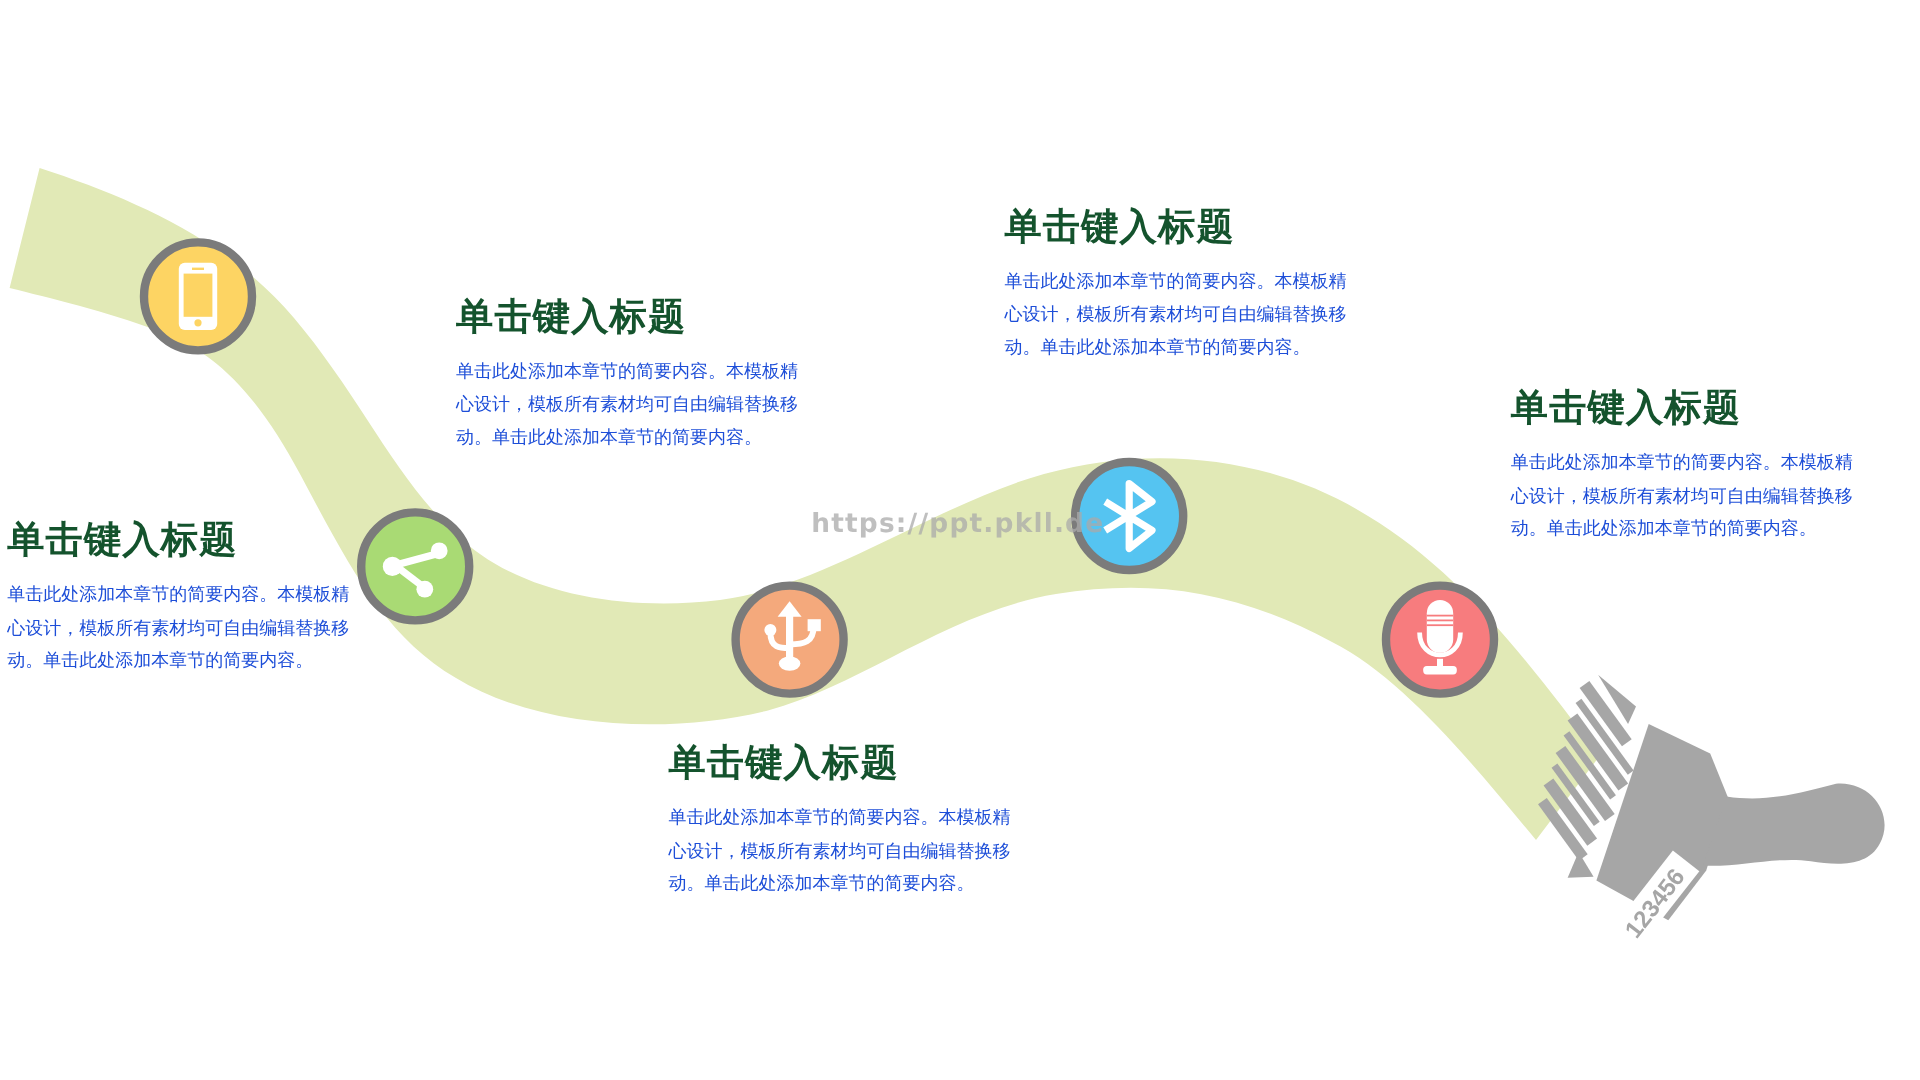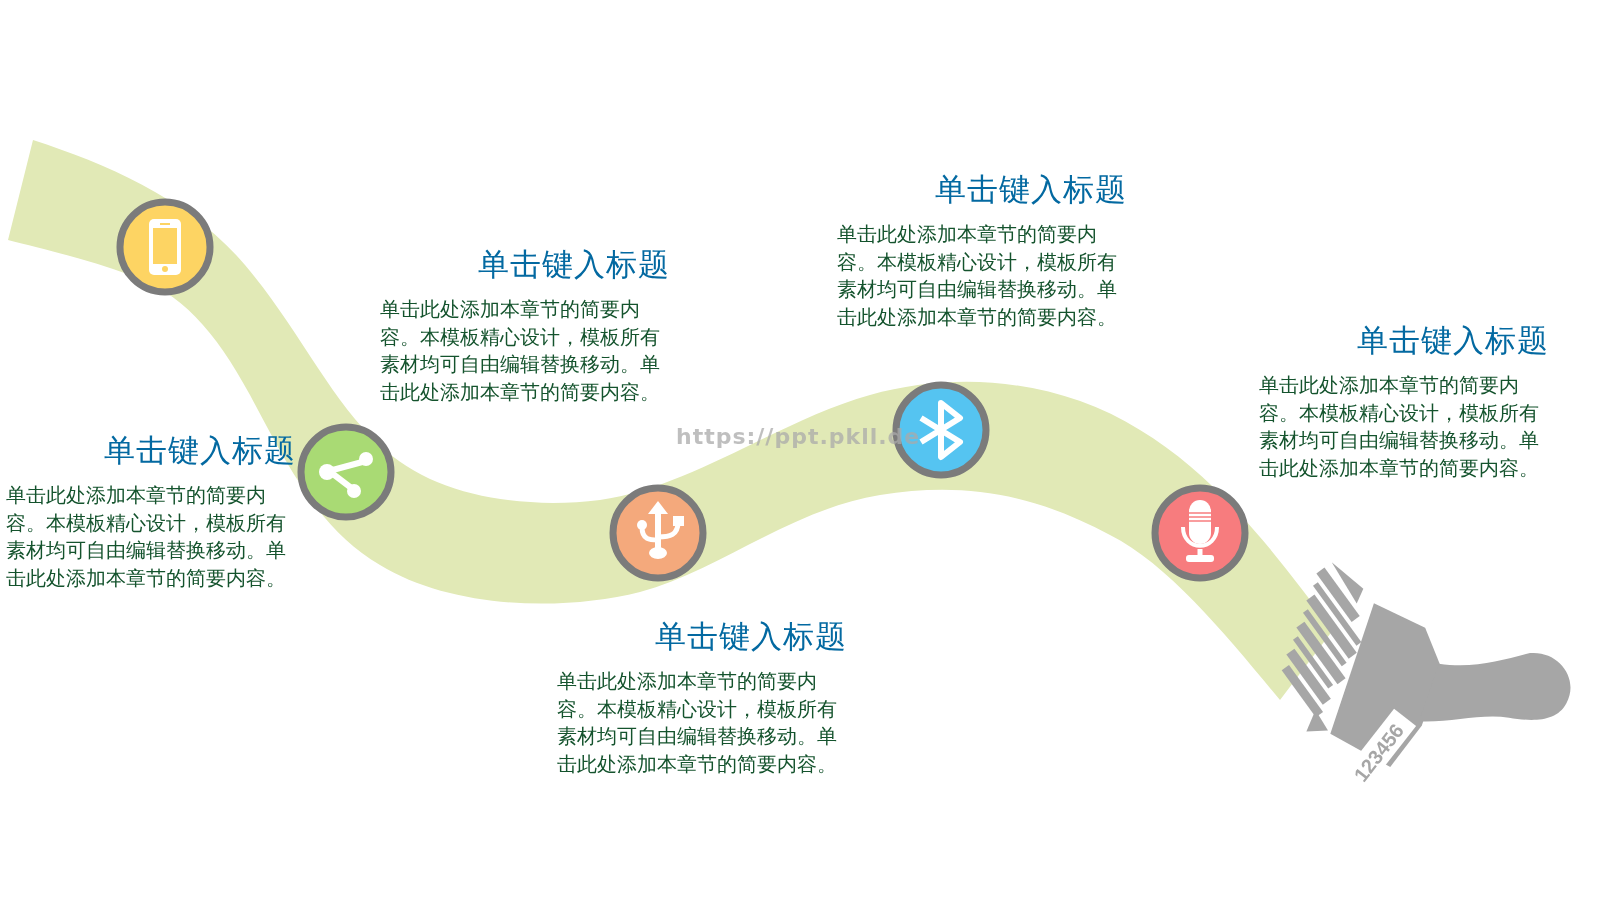--- a/index.html
+++ b/index.html
@@ -4,26 +4,26 @@
 <style>
   html, body { margin: 0; padding: 0; }
   body {
     width: 1600px; height: 900px; position: relative; overflow: hidden;
     background: #ffffff;
     font-family: "DejaVu Sans", "Liberation Sans", sans-serif;
   }
   svg.stage { position: absolute; left: 0; top: 0; }
   .block { position: absolute; width: 290px; }
   .block .title {
-    font-size: 31px; font-weight: normal; color: #0369a1;
-    text-align: right; letter-spacing: 1px; margin-bottom: 12px;
+    font-size: 31px; font-weight: bold; color: #14532d;
+    text-align: left; letter-spacing: 1px; margin-bottom: 12px;
     line-height: 40px;
   }
   .block .body {
-    font-size: 20px; color: #14532d; line-height: 27.5px;
+    font-size: 15px; color: #1d4ed8; line-height: 27.5px;
     word-break: break-all; width: 285px;
   }
   .watermark {
     position: absolute; left: 676px; top: 424px;
     font-size: 22px; font-weight: bold; color: rgba(170,170,170,0.75);
     letter-spacing: 1px;
   }
 </style>
 </head>
 <body>

